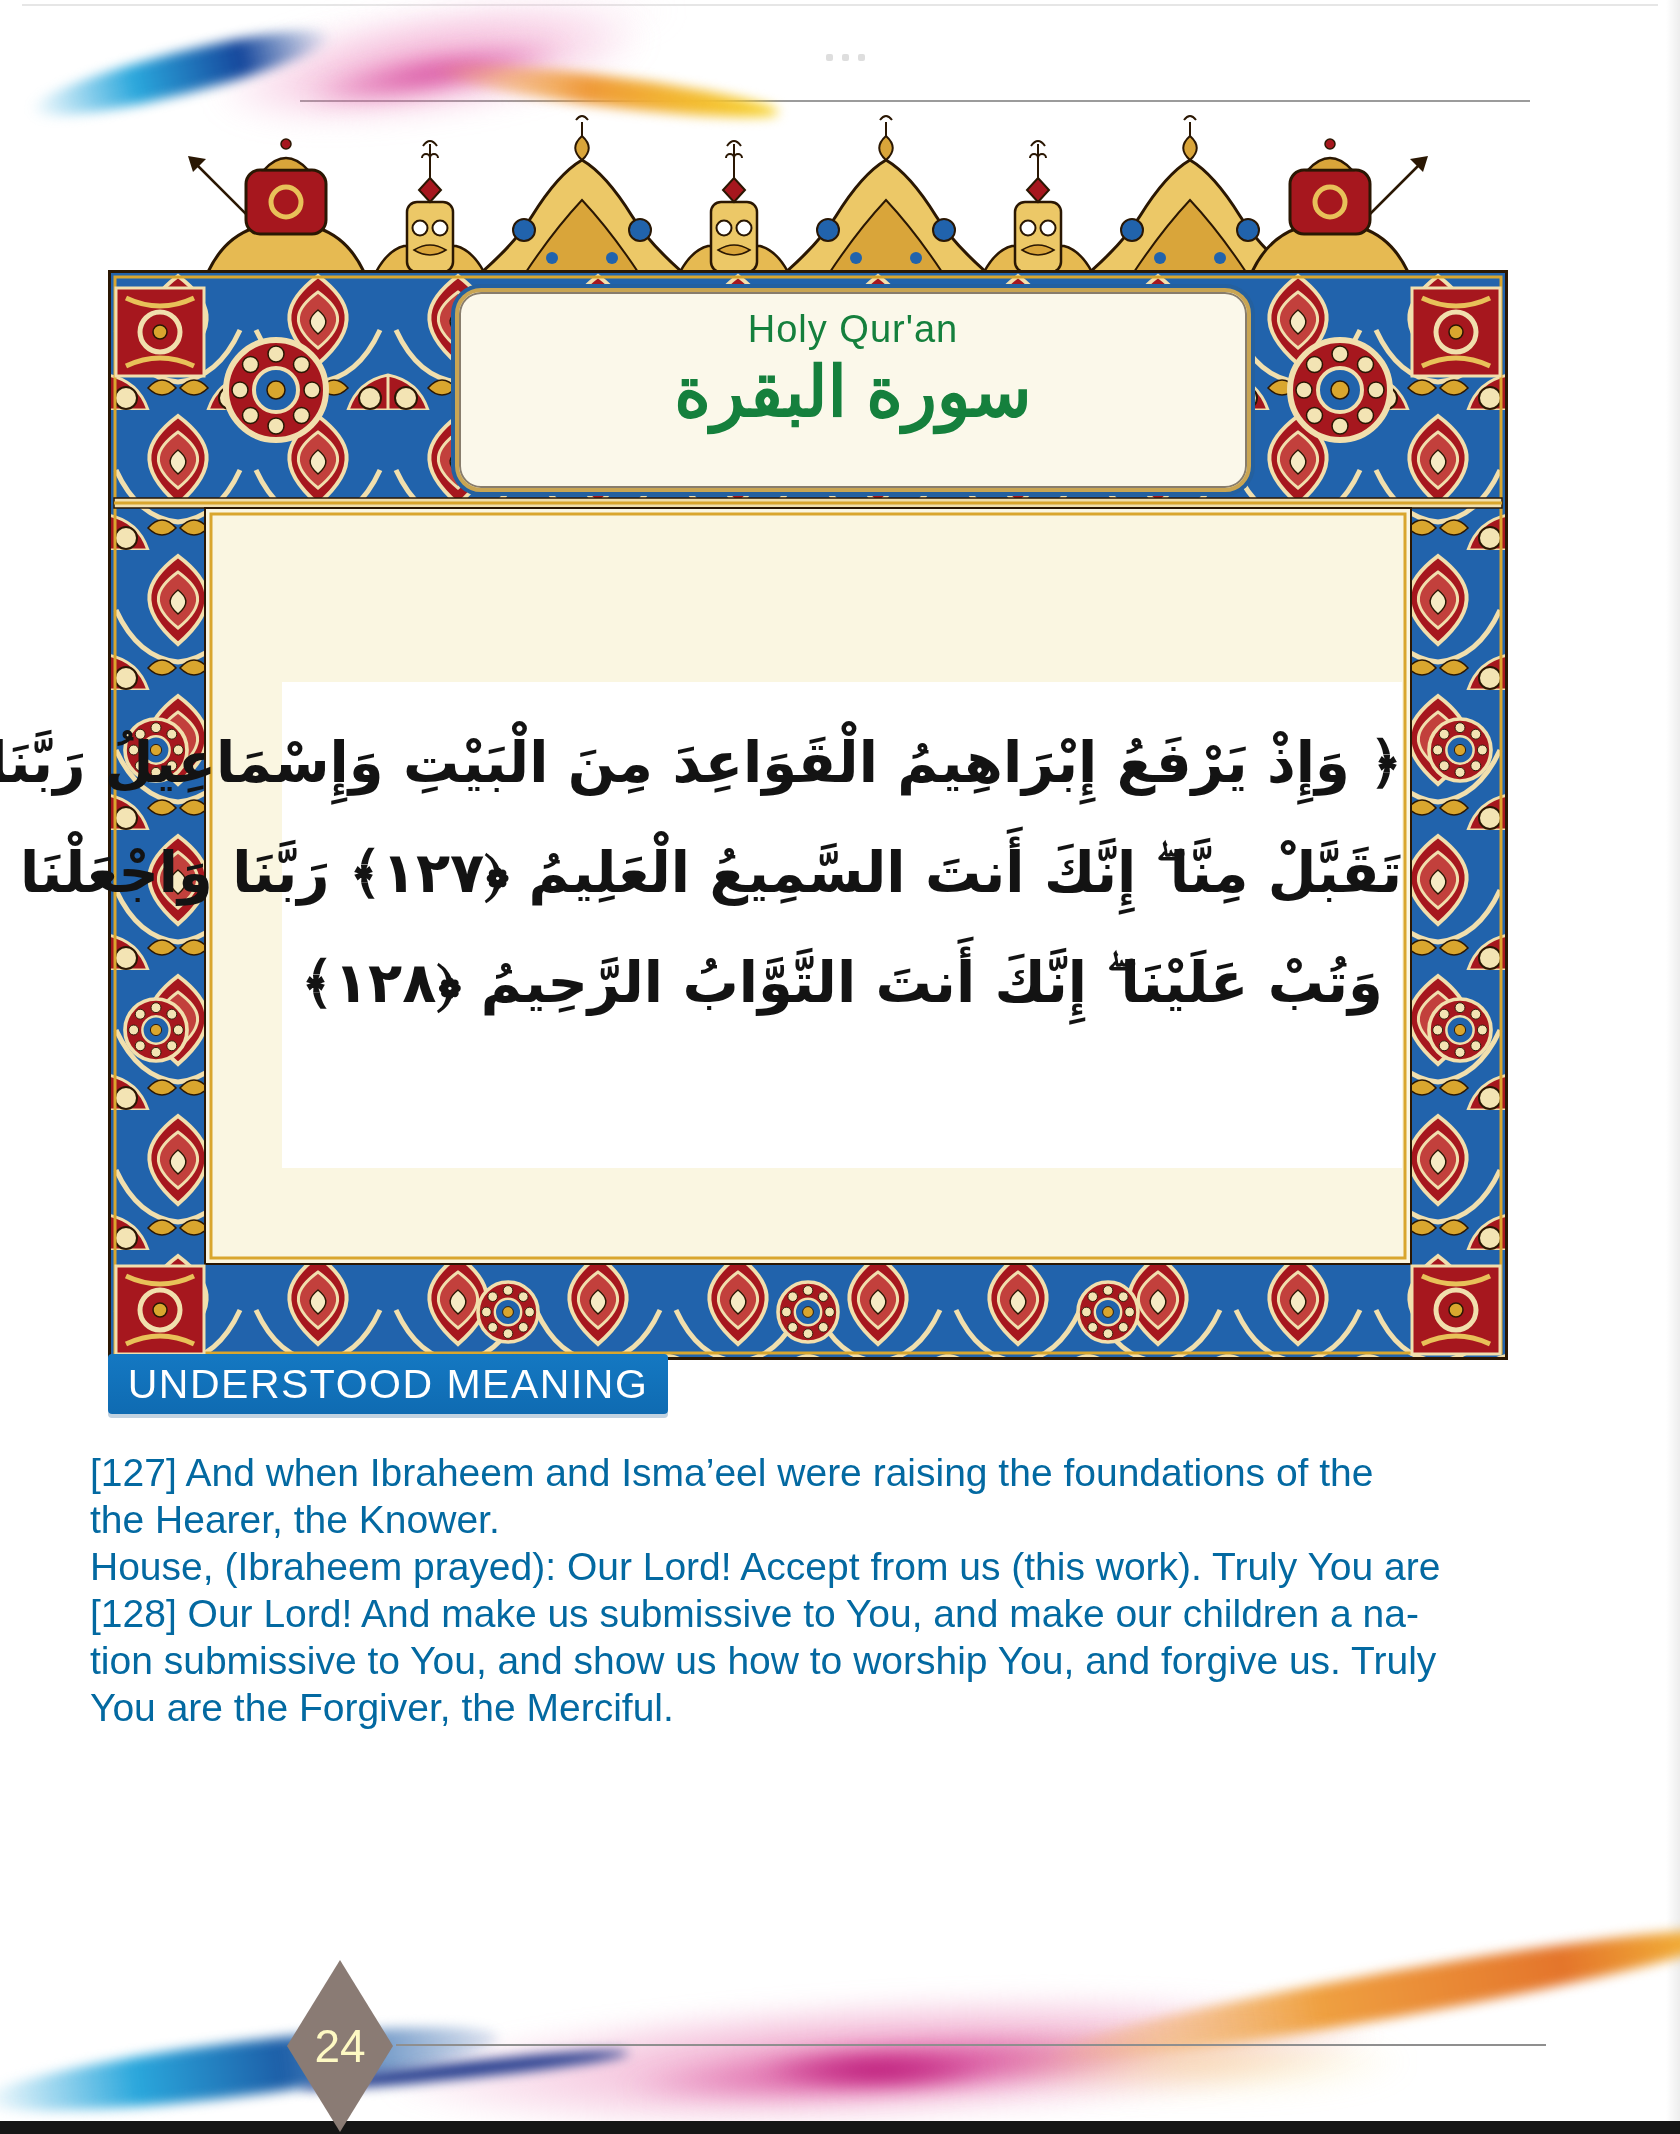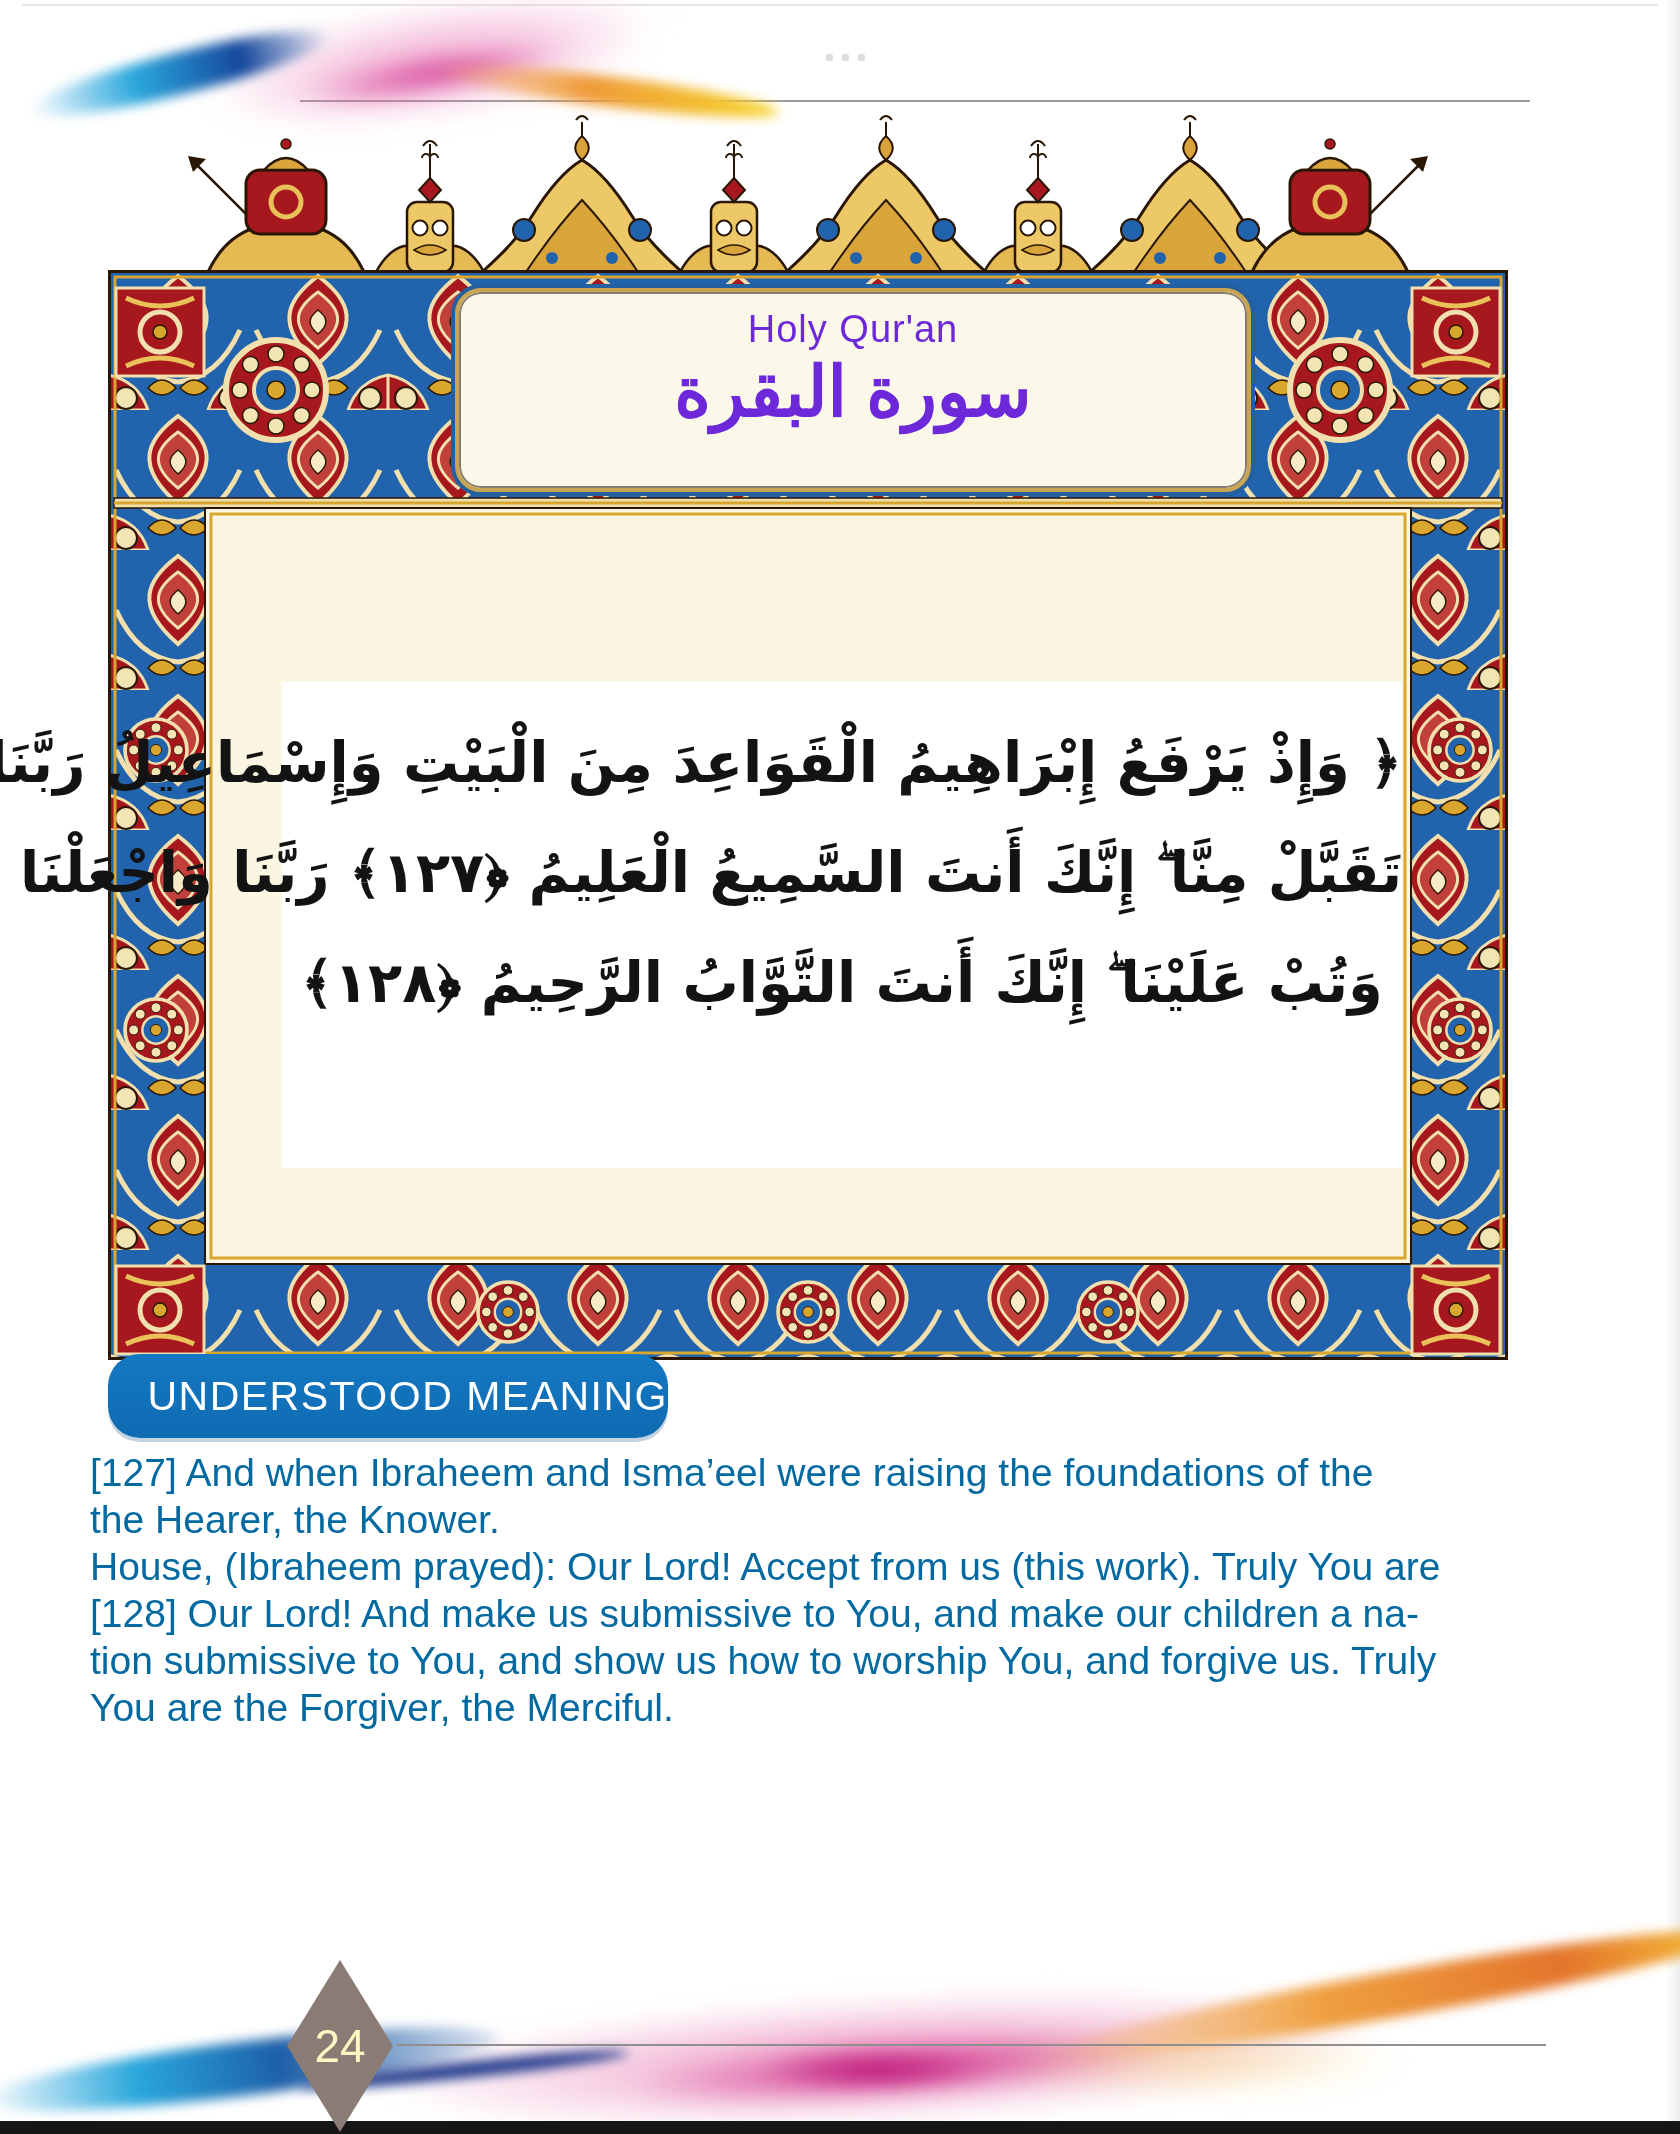--- a/index.html
+++ b/index.html
@@ -53,42 +53,42 @@
   
   .crowns-svg{left:108px;top:110px;width:1400px;height:162px;z-index:1;}
   .frame-svg{left:108px;top:270px;width:1400px;height:1090px;z-index:2;}
 
   
   .title-box{
     left:455px;top:288px;width:788px;height:196px;z-index:4;
     background:#FBF8EA;
     border:4px solid #C9A553;border-radius:26px;
     box-shadow:0 0 0 4px #24609F, inset 0 0 0 2px rgba(42,23,3,.55);
-    text-align:center;color:#6d28d9;
+    text-align:center;color:#15803d;
   }
   .title-en{margin-top:16px;font-size:38px;line-height:42px;letter-spacing:1px;}
   .title-ar{font-size:70px;line-height:84px;font-weight:bold;
     font-family:Liberation Sans, sans-serif;direction:rtl;}
   .title-sub{font-size:44px;line-height:48px;letter-spacing:1px;}
 
   
   .verse-panel{
     left:282px;top:682px;width:1120px;height:486px;z-index:3;
     background:#ffffff;direction:rtl;text-align:center;
     font-family:"DejaVu Sans","Liberation Sans",sans-serif;
     color:#131313;font-weight:bold;font-size:56px;
     padding-top:26px;box-sizing:border-box;
   }
   .verse-line{line-height:110px;white-space:nowrap;}
 
   
   .banner{
-    left:108px;top:1354px;width:560px;height:84px;z-index:4;
+    left:108px;top:1354px;width:560px;height:60px;z-index:4;
     background:linear-gradient(var(--banner-blue,#1478C2),#0F6BB2);
-    border-radius:32px;display:flex;align-items:center;justify-content:flex-end;
+    border-radius:4px;display:flex;align-items:center;justify-content:center;
     box-shadow:0 4px 0 rgba(13,76,130,.25);
   }
   .banner span{color:#ffffff;font-size:41px;letter-spacing:1.5px;}
 
   .meaning{
     left:90px;top:1449px;width:1475px;z-index:4;
     color:#0369a1;font-size:39px;
   }
   .m-line{line-height:47px;white-space:nowrap;}
 

